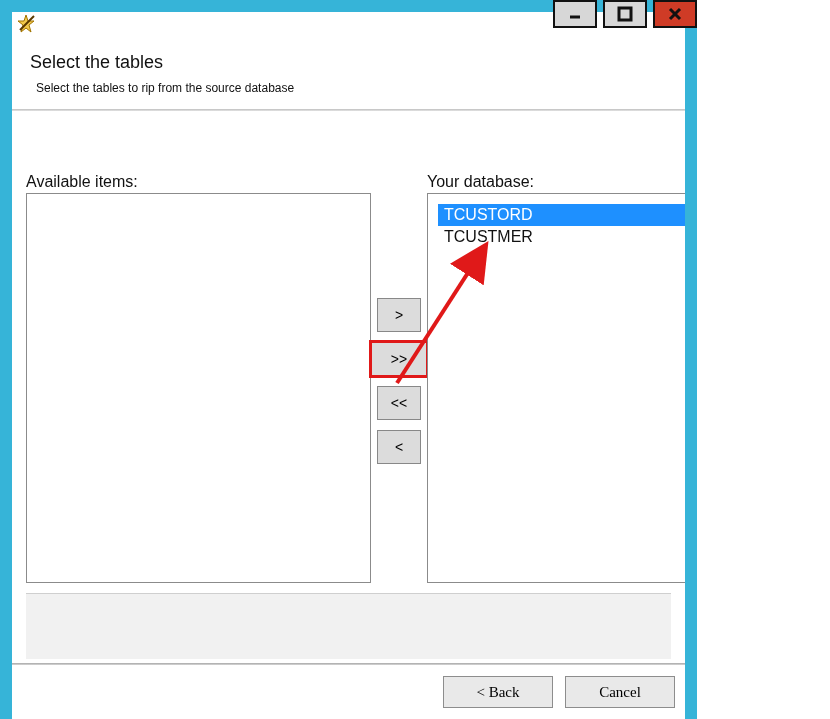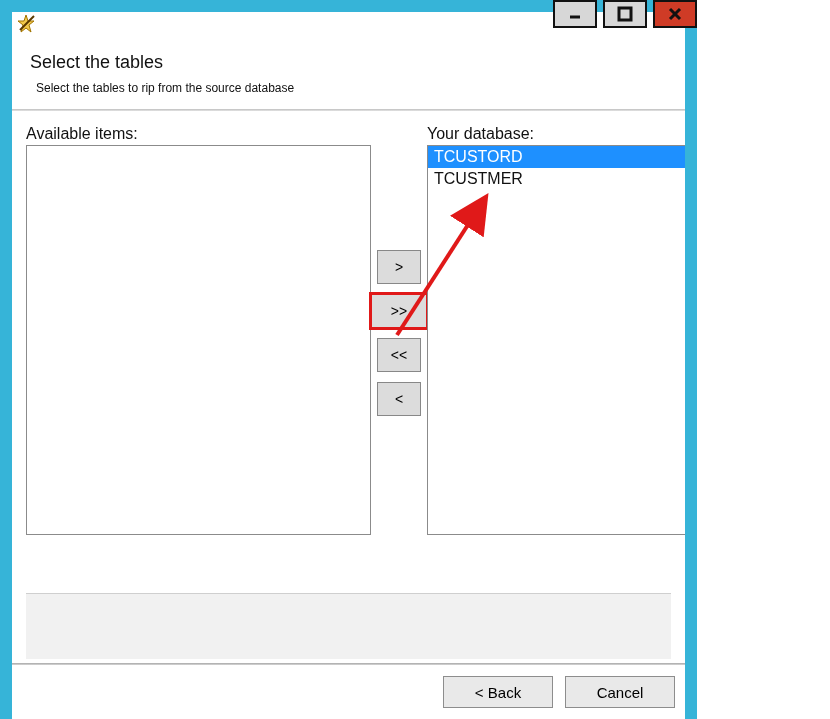--- a/index.html
+++ b/index.html
@@ -55,35 +55,36 @@
   .divider {
     height:2px;
     background:linear-gradient(#bfbfbf,#e4e4e4);
     margin:8px 0 0 0;
   }
   .body-area {
     flex:1 1 auto;
     padding:14px 14px 4px 14px;
     display:flex; flex-direction:column;
     overflow:hidden;
+    margin-top:48px;
   }
   .picker {
     flex:0 0 auto;
     display:flex; align-items:flex-start;
   }
   .col-label {
     font-size:16px;
     margin:0 0 2px 0;
   }
   .listbox {
     width:345px; height:390px;
     border:1.5px solid #8b8b8b;
     background:#fff;
     overflow:auto;
-    padding:0;
+    padding:10px;
   }
   .listbox .item {
     padding:2px 6px;
     font-size:16px;
     white-space:nowrap;
     cursor:default;
   }
   .listbox .item.selected {
     background:#1e90ff; color:#fff;
   }
@@ -119,20 +120,21 @@
   }
   .nav-divider {
     height:2px;
     background:linear-gradient(#a7a7a7,#d8d8d8);
   }
   .nav-row {
     height:54px;
     display:flex; align-items:center; justify-content:flex-end;
     padding:0 10px 0 12px;
     gap:12px;
+    font-family:Liberation Serif, serif;
   }
   .nav-btn {
     width:110px; height:32px;
     border:1.5px solid #8d8d8d;
     background:#e9e9e9;
     font-size:15px;
     font-family:inherit;
     cursor:pointer;
   }
   .nav-btn:disabled {

